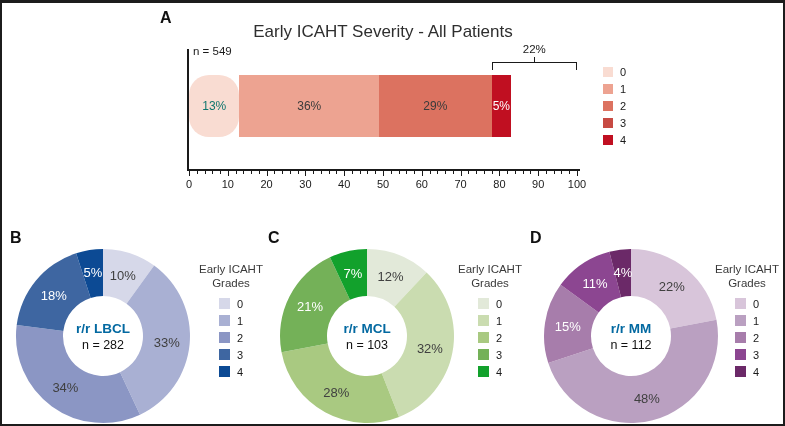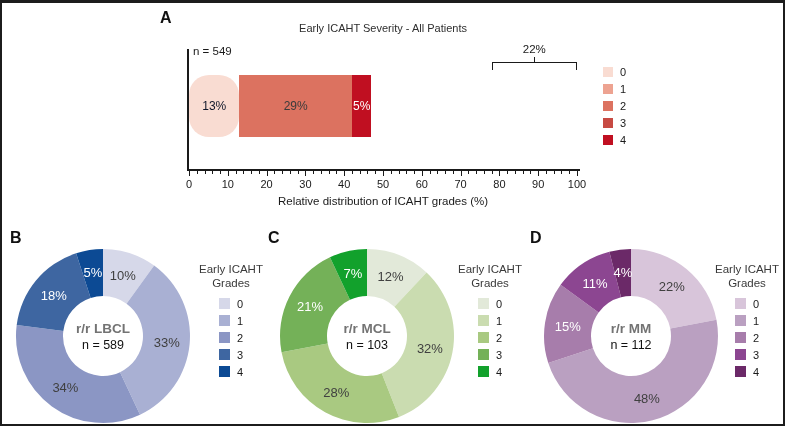--- a/index.html
+++ b/index.html
@@ -5,21 +5,21 @@
   html,body{margin:0;padding:0;background:#ffffff;font-family:"Liberation Sans",sans-serif;}
   #fig{position:relative;width:785px;height:426px;background:#ffffff;box-sizing:border-box;
        border:2px solid #1c1c1c;border-top-width:3px;overflow:hidden;}
   .panel-letter{position:absolute;font-size:16px;font-weight:bold;color:#111;}
   #letterA{left:158px;top:6px;}
   #letterB{left:8px;top:226px;}
   #letterC{left:266px;top:226px;}
   #letterD{left:528px;top:226px;}
 
   
-  #a-title{position:absolute;left:187px;top:19px;width:388px;text-align:center;font-size:11px;color:#2e2e2e;}
+  #a-title{position:absolute;left:187px;top:19px;width:388px;text-align:center;font-size:17px;color:#2e2e2e;}
   #a-n{position:absolute;left:191px;top:42px;font-size:11.5px;color:#1a1a1a;}
   #a-yaxis{position:absolute;left:185px;top:46px;width:2px;height:121px;background:#1a1a1a;}
   #a-bar{position:absolute;left:187px;top:72px;width:388px;height:62px;display:flex;}
   .seg{height:100%;display:flex;align-items:center;justify-content:center;font-size:12px;}
   #a-bracket{position:absolute;top:59px;height:8px;border:1.5px solid #1a1a1a;border-bottom:none;box-sizing:border-box;}
   #a-bracket-tick{position:absolute;top:54px;width:1.5px;height:6px;background:#1a1a1a;}
   #a-bracket-label{position:absolute;top:40px;transform:translateX(-50%);font-size:11.5px;color:#1a1a1a;}
   #a-xaxis{position:absolute;left:185px;top:166px;width:393px;height:2px;background:#1a1a1a;}
   #a-ticks{position:absolute;left:187px;top:168px;width:388px;height:30px;}
   .tick{position:absolute;width:1px;background:#1a1a1a;top:0;}
@@ -41,34 +41,35 @@
   #legendD{left:710px;top:259px;width:70px;}
 
   
   .donut{position:absolute;width:176px;height:176px;}
   #donutB{left:13px;top:245px;}
   #donutC{left:277px;top:245px;}
   #donutD{left:541px;top:245px;}
   .donut svg{width:100%;height:100%;display:block;}
   .center-label{position:absolute;left:0;top:0;width:176px;height:176px;display:flex;flex-direction:column;
                 align-items:center;justify-content:center;text-align:center;pointer-events:none;}
-  .center-title{font-weight:bold;font-size:13.5px;color:#737373;}
+  .center-title{font-weight:bold;font-size:13.5px;color:#0369a1;}
   .center-n{font-size:12.5px;color:#111;margin-top:2px;}
 </style>
 </head>
 <body>
 
 <div id="fig">
 
   <div id="letterA" class="panel-letter">A</div>
   <div id="a-title">Early ICAHT Severity - All Patients</div>
   <div id="a-n">n = 549</div>
   <div id="a-yaxis"></div>
   <div id="a-bar">
-      <div class="seg" style="width: 13%; background: rgb(249, 220, 210); color: #0f172a; border-radius: 20px;">13%</div>
+      <div class="seg" style="width: 13%; background: rgb(249, 220, 210); color: #0f766e; border-radius: 20px;">13%</div>
+      <div class="seg" style="width: 36%; background: rgb(237, 163, 145); color: rgb(59, 59, 59);">36%</div>
       <div class="seg" style="width: 29%; background: rgb(220, 114, 96); color: rgb(59, 59, 59);">29%</div>
       <div class="seg" style="width: 5%; background: rgb(192, 15, 33); color: rgb(255, 255, 255);">5%</div>
     </div>
   <div id="a-bracket" style="left: 489.64px; width: 85.36px;"></div>
   <div id="a-bracket-tick" style="left: 531.57px;"></div>
   <div id="a-bracket-label" style="left: 532.32px;">22%</div>
   <div id="a-xaxis"></div>
   <div id="a-ticks">
       <div class="tick major" style="left: 0%;"></div>
       <div class="tick minor" style="left: 2%;"></div>
@@ -126,21 +127,20 @@
       <div class="tick-label" style="left: 20%;">20</div>
       <div class="tick-label" style="left: 30%;">30</div>
       <div class="tick-label" style="left: 40%;">40</div>
       <div class="tick-label" style="left: 50%;">50</div>
       <div class="tick-label" style="left: 60%;">60</div>
       <div class="tick-label" style="left: 70%;">70</div>
       <div class="tick-label" style="left: 80%;">80</div>
       <div class="tick-label" style="left: 90%;">90</div>
       <div class="tick-label" style="left: 100%; text-align: center;">100</div>
     </div>
-  <div id="a-xlabel">Relative distribution of ICAHT grades (%)</div>
   <div id="legendA" class="legend">
     <div class="legend-rows">
         <div class="legend-row">
           <span class="swatch" style="background: rgb(249, 220, 210);"></span>
           <span>0</span>
         </div>
         <div class="legend-row">
           <span class="swatch" style="background: rgb(237, 163, 145);"></span>
           <span>1</span>
         </div>
@@ -168,21 +168,21 @@
         <text x="151.7" y="94.0" text-anchor="middle" dominant-baseline="central" fill="#404040" font-size="13">33%</text>
         <path d="M 125.04 166.72 A 87 87 0 0 1 1.69 77.10 L 48.32 82.99 A 40 40 0 0 0 105.03 124.19 Z" fill="#8b96c4"></path>
         <text x="50.4" y="139.8" text-anchor="middle" dominant-baseline="central" fill="#404040" font-size="13">34%</text>
         <path d="M 1.69 77.10 A 87 87 0 0 1 61.12 5.26 L 75.64 49.96 A 40 40 0 0 0 48.32 82.99 Z" fill="#3e66a1"></path>
         <text x="38.7" y="47.2" text-anchor="middle" dominant-baseline="central" fill="#ffffff" font-size="13">18%</text>
         <path d="M 61.12 5.26 A 87 87 0 0 1 88.00 1.00 L 88.00 48.00 A 40 40 0 0 0 75.64 49.96 Z" fill="#0c4a94"></path>
         <text x="78.0" y="24.8" text-anchor="middle" dominant-baseline="central" fill="#ffffff" font-size="13">5%</text>
       </svg>
     <div class="center-label">
       <div class="center-title">r/r LBCL</div>
-      <div class="center-n">n = 589</div>
+      <div class="center-n">n = 282</div>
     </div>
   </div>
   <div id="legendB" class="legend">
     <div class="legend-title">
       <span>Early ICAHT</span><br>
       <span>Grades</span>
     </div>
     <div class="legend-rows">
         <div class="legend-row">
           <span class="swatch" style="background: rgb(214, 216, 233);"></span>

